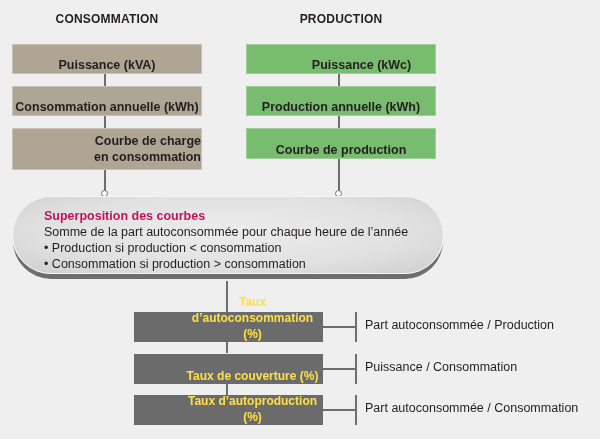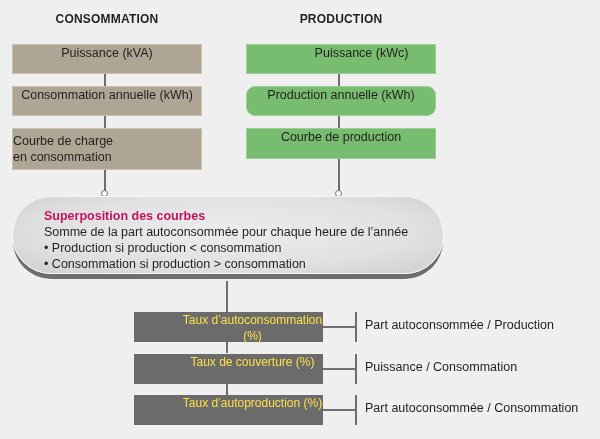--- a/index.html
+++ b/index.html
@@ -1,21 +1,21 @@
 <!DOCTYPE html>
 <html><head>
 <meta charset="utf-8">
 <style>
   html, body { margin:0; padding:0; }
   body { width:600px; height:439px; background:#eeefee; position:relative; overflow:hidden;
          font-family:"Liberation Sans", "DejaVu Sans", sans-serif; color:#231f20; }
   .abs { position:absolute; }
   .col-title { font-weight:bold; font-size:12px; letter-spacing:0.2px; text-align:center; color:#231f20; }
-  .box { position:absolute; display:flex; align-items:flex-start; justify-content:center; text-align:center;
-         font-size:12.5px; line-height:16px; color:#231f20; box-sizing:border-box; }
+  .box { position:absolute; display:flex; align-items:flex-end; justify-content:center; text-align:center;
+         font-size:12.5px; line-height:16px; color:#231f20; box-sizing:border-box;font-weight:bold; }
   .tan { background:#aea594; border:1px solid #c8c2b6; }
   .green { background:#78bc6f; border:1px solid #9ccf95; }
   .dark { background:#6b6b6b; color:#fde047; font-size:12px;padding-left:48px; }
   .vline { position:absolute; width:2px; background:#6e6e6e; }
   .hline { position:absolute; height:2px; background:#6e6e6e; }
   .dot { position:absolute; width:7px; height:7px; border-radius:50%; background:#fff; border:1.5px solid #6e6e6e; box-sizing:border-box; }
   .pill { position:absolute; left:12px; top:196px; width:432px; height:78px; border-radius:40px;
           background:radial-gradient(ellipse at 50% 45%, #ececec 0%, #e2e1e1 60%, #cfcece 100%);
           box-shadow: 0 6px 0 -1px #6e6e6e; border:1px solid #f5f5f5; box-sizing:border-box; }
   .pill-text { position:absolute; left:44px; top:208px; font-size:12.5px; line-height:16px; color:#231f20; }
@@ -45,21 +45,21 @@
   <span>Consommation annuelle (kWh)</span>
 </div>
 <div class="box tan" style="left:12px; top:128px; width:190px; height:42px; flex-direction:column;">
   <span>Courbe de charge</span>
   <span>en consommation</span>
 </div>
 
 <div class="box green" style="left:246px; top:44px; width:190px; height:30px;padding-left:41px;">
   <span>Puissance (kWc)</span>
 </div>
-<div class="box green" style="left:246px; top:86px; width:190px; height:30px;border-radius:9px;">
+<div class="box green" style="left:246px; top:86px; width:190px; height:30px;">
   <span>Production annuelle (kWh)</span>
 </div>
 <div class="box green" style="left:246px; top:128px; width:190px; height:31px;">
   <span>Courbe de production</span>
 </div>
 
 <div class="pill"></div>
 <div class="pill-text">
   <div class="pill-title">Superposition des courbes</div>
   <div>Somme de la part autoconsommée pour chaque heure de l’année</div>

